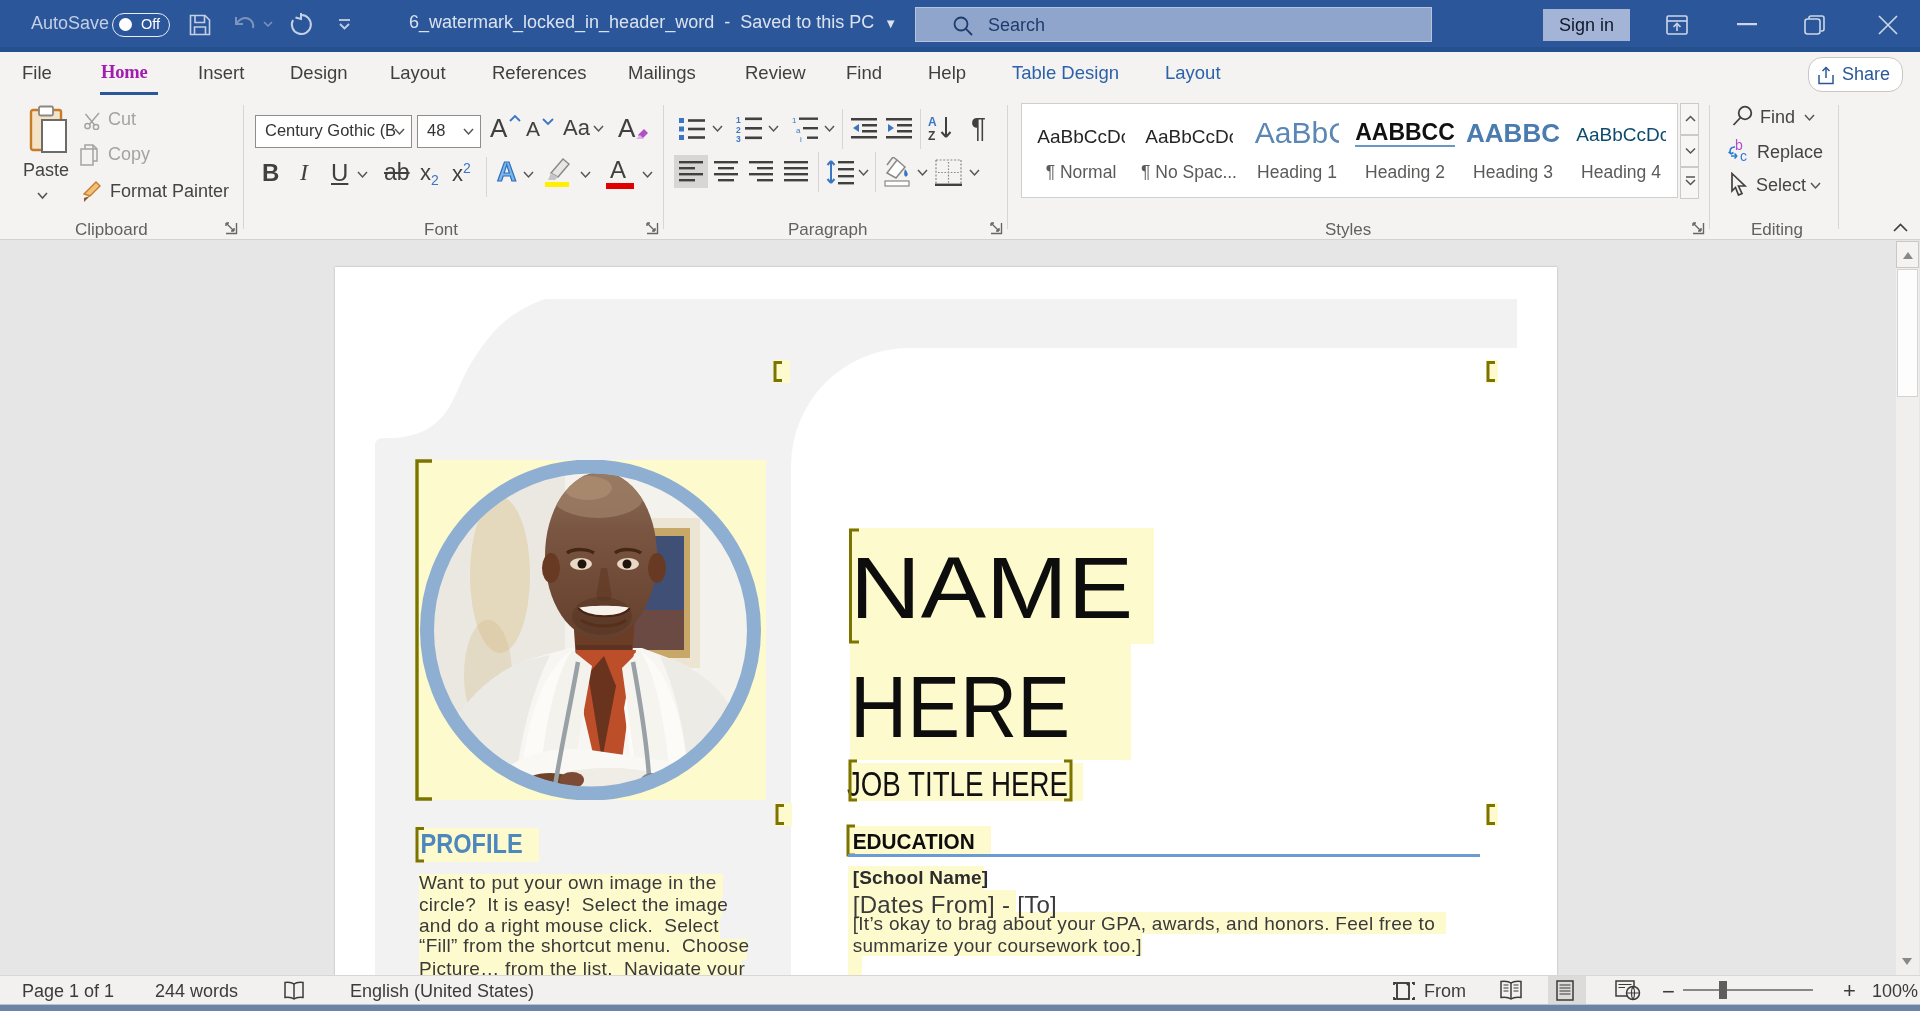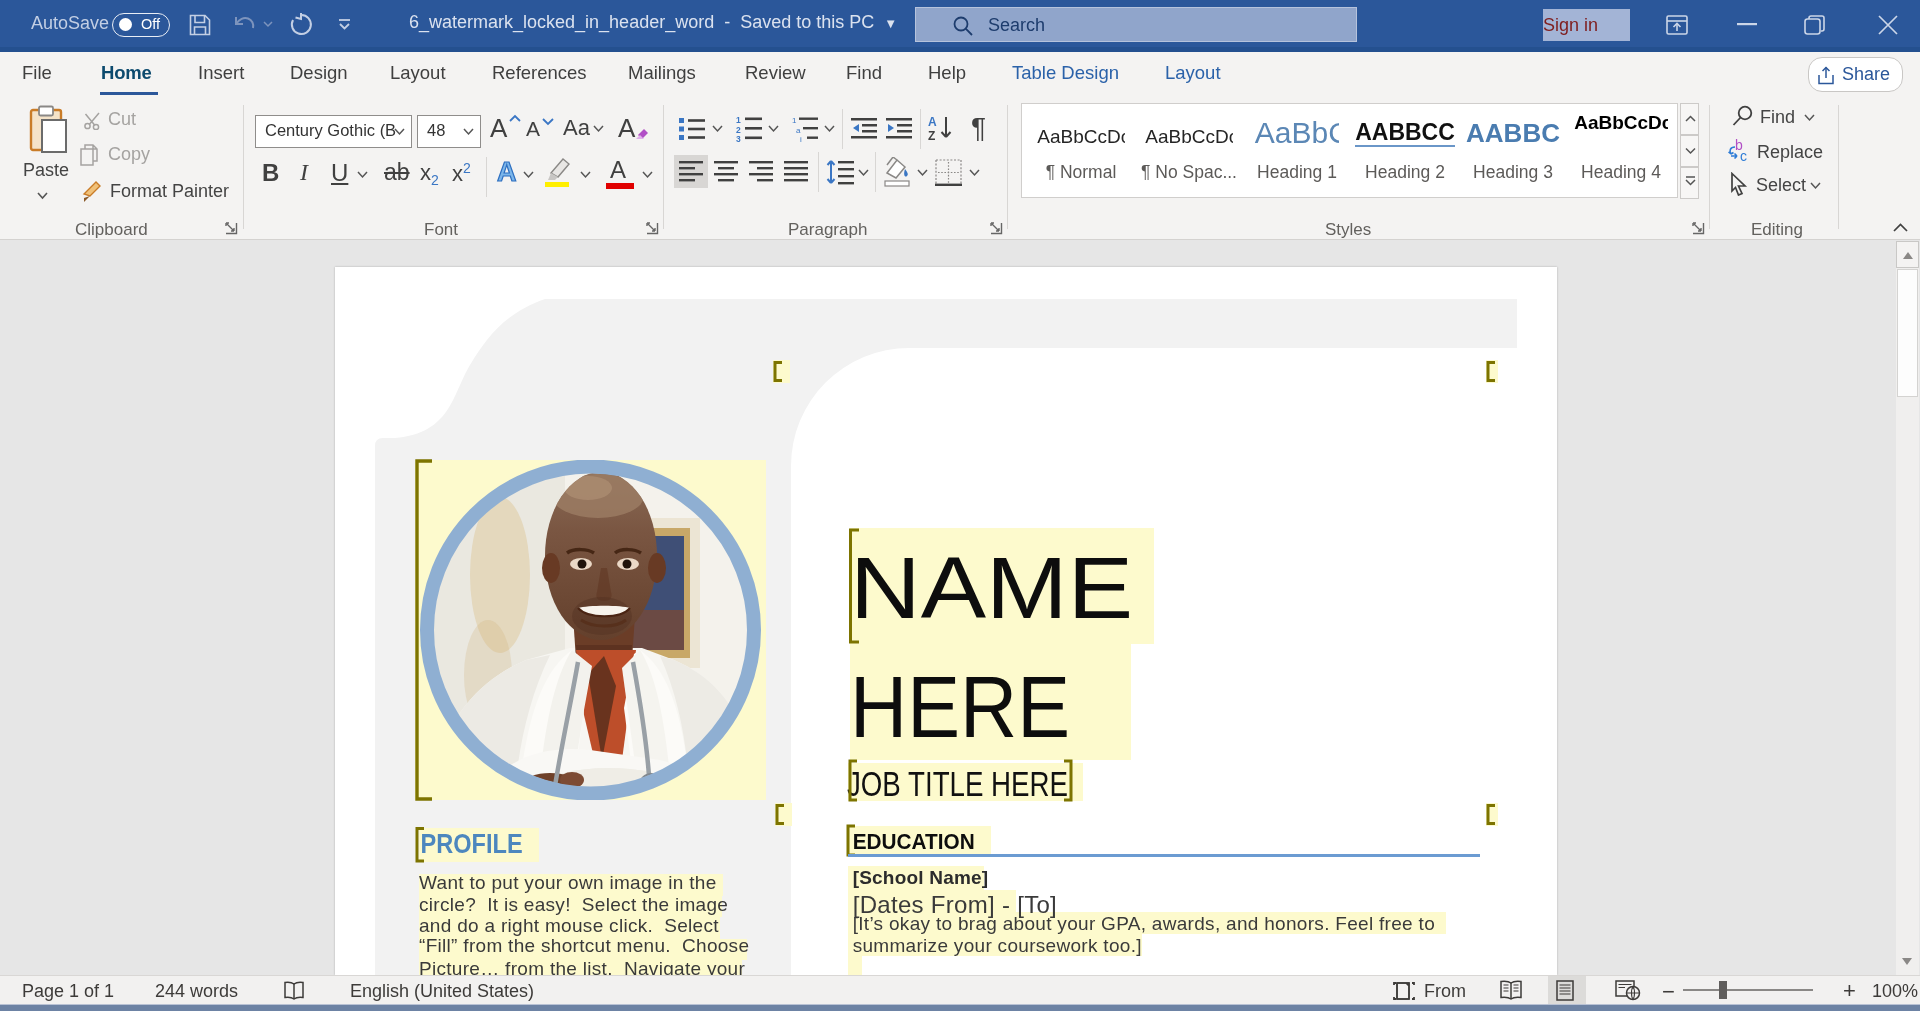--- a/index.html
+++ b/index.html
@@ -7,29 +7,29 @@
   .abs { position:absolute; }
   
   #titlebar { position:absolute; left:0; top:0; width:1920px; height:47px; background:#2b579a; color:#cdd8ea; }
   #titlebar2 { position:absolute; left:0; top:47px; width:1920px; height:5px; background:#24508f; }
   .tb-txt { font-size:18px; color:#c3cfe4; }
   #autosave { position:absolute; left:31px; top:13px; }
   #as-toggle { position:absolute; left:112px; top:13px; width:58px; height:24px; border:1.6px solid #e8edf5; border-radius:12px; }
   #as-knob { position:absolute; left:6px; top:4px; width:13px; height:13px; border-radius:50%; background:#fff; }
   #as-off { position:absolute; left:28px; top:2px; font-size:14.5px; color:#fff; }
   #doctitle { position:absolute; left:409px; top:12px; font-size:18px; color:#dbe2ef; }
-  #searchbox { position:absolute; left:915px; top:7px; width:442px; height:35px; background:#90a5cb; border:1px solid #b6c3dc; }
+  #searchbox { position:absolute; left:915px; top:7px; width:517px; height:35px; background:#90a5cb; border:1px solid #b6c3dc; }
   #searchbox .mag { position:absolute; left:36px; top:7px; }
   #searchbox .stxt { position:absolute; left:72px; top:7px; font-size:18px; color:#1d3c6d; }
-  #signin { position:absolute; left:1543px; top:9px; width:87px; height:32px; background:#a3b4d6; color:#7f1d1d; font-size:18px; line-height:32px; }
+  #signin { position:absolute; left:1543px; top:9px; width:87px; height:32px; background:#a3b4d6; color:#0f172a; font-size:18px; text-align:center; line-height:32px; }
   
   #tabrow { position:absolute; left:0; top:52px; width:1920px; height:45px; background:#f4f3f2; }
   .tab { position:absolute; top:10px; font-size:18.5px; color:#3f3f3f; }
   .tab.ctx { color:#2b62a9; }
-  #hometab { color:#0c4a6e; font-weight:700; letter-spacing:-0.2px; }
+  #hometab { color:#a21caf; font-weight:700; letter-spacing:-0.2px;font-family:Liberation Serif, serif; }
   #homeline { position:absolute; left:100px; top:40px; width:58px; height:3px; background:#2b579a; }
   #sharebtn { position:absolute; left:1808px; top:5px; width:95px; height:35px; background:#fff; border:1px solid #c9c7c5; border-radius:14px; }
   #sharebtn span { position:absolute; left:33px; top:6px; font-size:18px; color:#2b579a; }
   
   #ribbon { position:absolute; left:0; top:97px; width:1920px; height:143px; background:#f4f3f2; border-bottom:1px solid #d4d2d0; }
   .gdiv { position:absolute; top:8px; width:1px; height:124px; background:#d8d6d4; }
   .glabel { position:absolute; top:123px; font-size:17px; color:#63615e; }
   .launcher { position:absolute; top:124px; width:14px; height:14px; }
   .rtxt { font-size:18px; color:#444; }
   .rtxt.dis { color:#a5a3a1; }
@@ -386,21 +386,21 @@
     </div>
     <div class="stylecell" style="left:329px">
       <div style="margin-top:16px;font-size:23px;color:#111;font-weight:700;border-bottom:2.5px solid #6a96c8;display:inline-block;line-height:1.1">AABBCC</div>
       <div class="stylelabel">Heading 2</div>
     </div>
     <div class="stylecell" style="left:437px">
       <div style="margin-top:14px;font-size:26px;color:#4a7cb0;font-weight:700">AABBC</div>
       <div class="stylelabel">Heading 3</div>
     </div>
     <div class="stylecell" style="left:545px">
-      <div style="margin-top:8px;font-size:19px;color:#000000;font-weight:700">AaBbCcD<span style="display:inline-block;width:6px;overflow:hidden;vertical-align:top">c</span></div>
+      <div style="margin-top:20px;font-size:19px;color:#0c4a6e;font-weight:400">AaBbCcD<span style="display:inline-block;width:6px;overflow:hidden;vertical-align:top">c</span></div>
       <div class="stylelabel">Heading 4</div>
     </div>
   </div>
   <div class="scrbtn" style="top:6px"><svg style="margin:11px 0 0 4px" width="11" height="8" viewBox="0 0 11 8" fill="none" stroke="#555" stroke-width="1.5">
         <path d="M1 6 L5.5 1.5 L10 6"></path>
       </svg></div>
   <div class="scrbtn" style="top:38px"><svg style="margin:11px 0 0 4px" width="11" height="8" viewBox="0 0 11 8" fill="none" stroke="#555" stroke-width="1.5">
         <path d="M1 1.5 L5.5 6 L10 1.5"></path>
       </svg></div>
   <div class="scrbtn" style="top:70px"><svg style="margin:8px 0 0 4px" width="11" height="12" viewBox="0 0 11 12" fill="none" stroke="#555" stroke-width="1.5">

